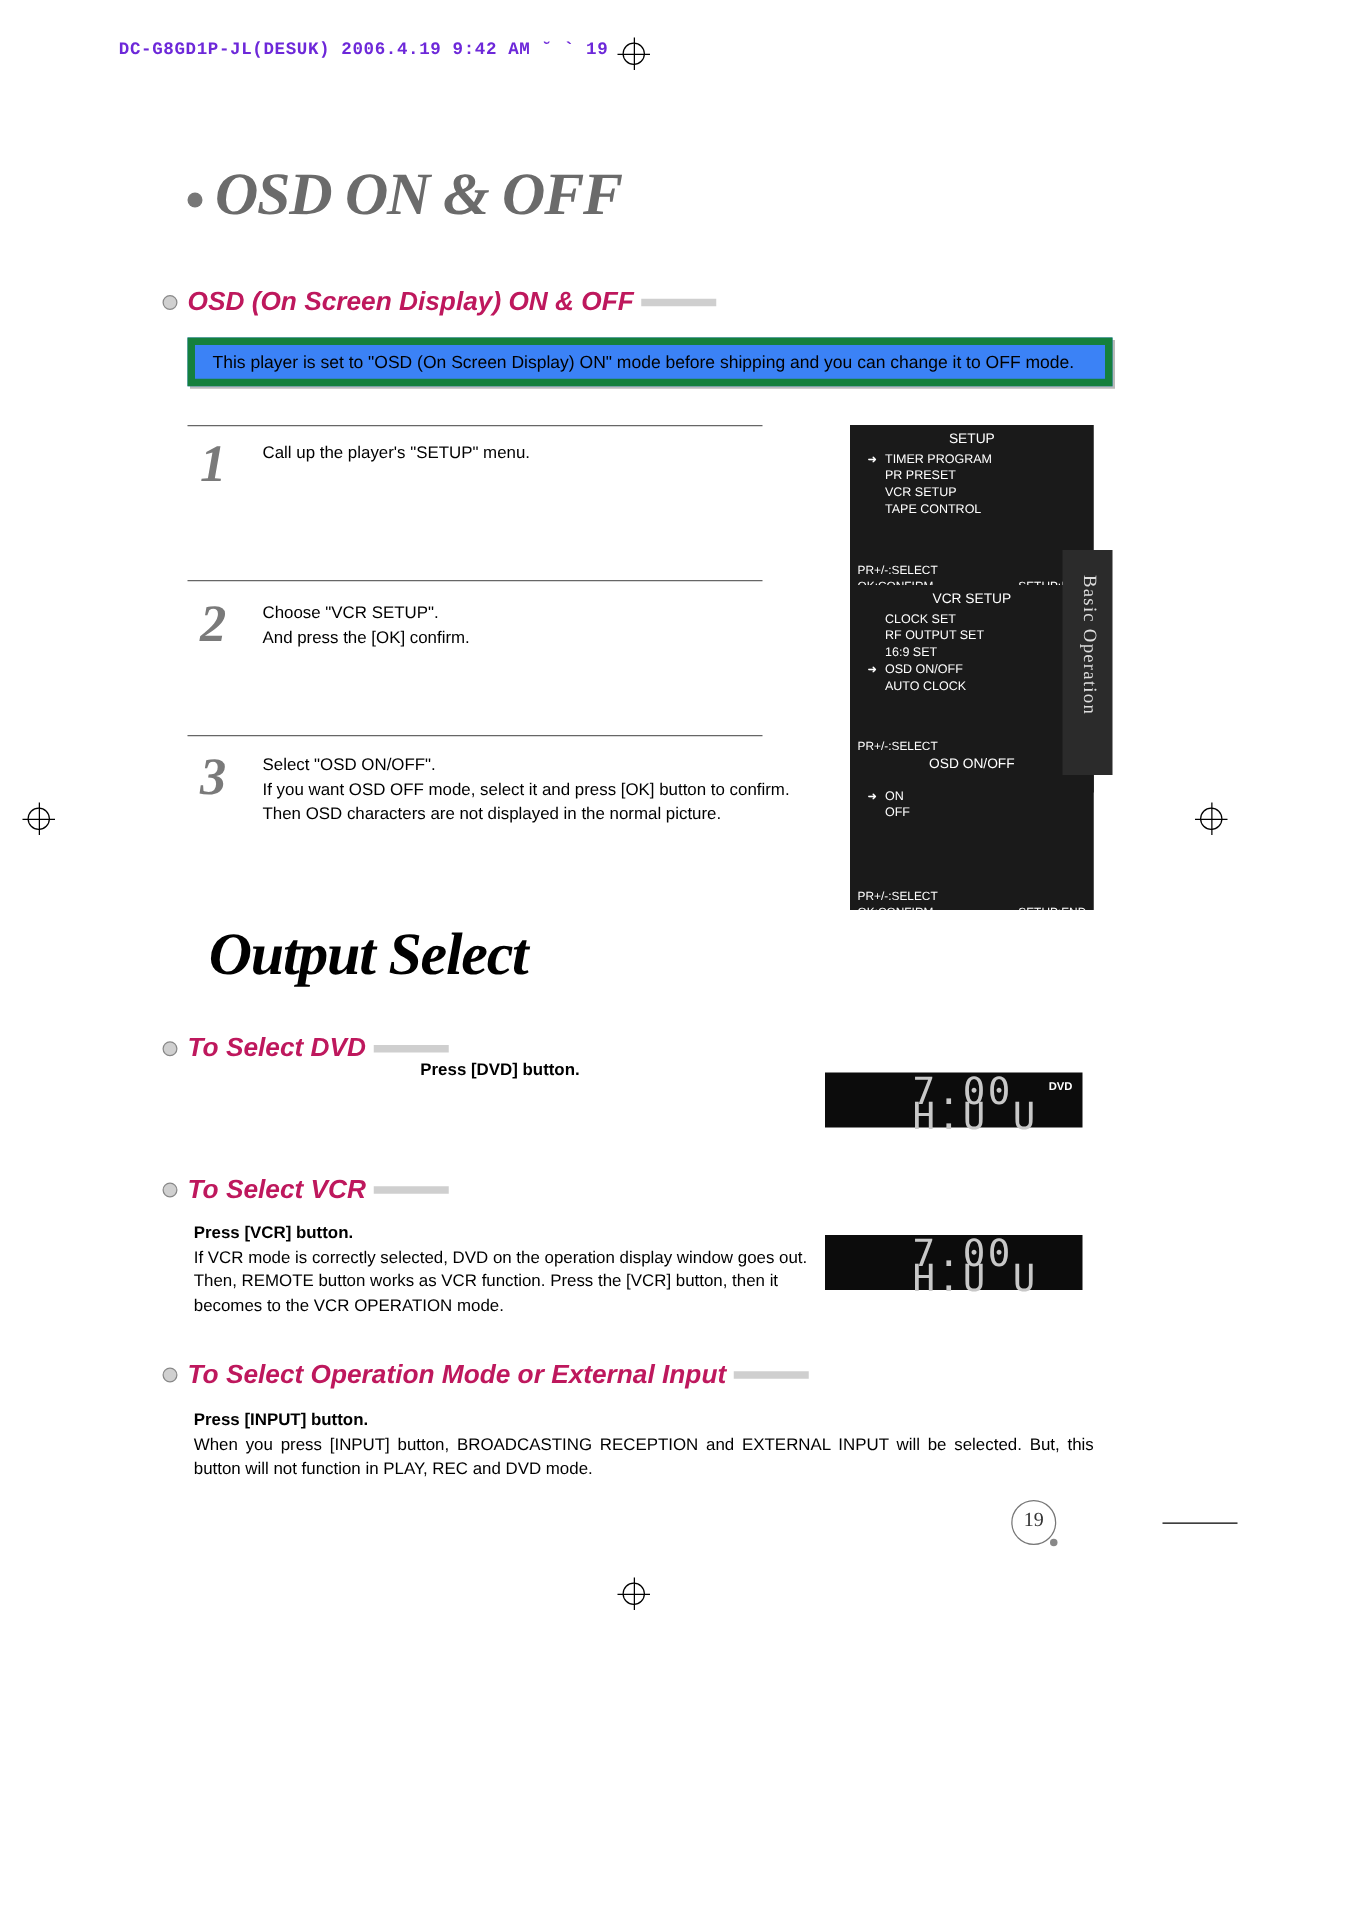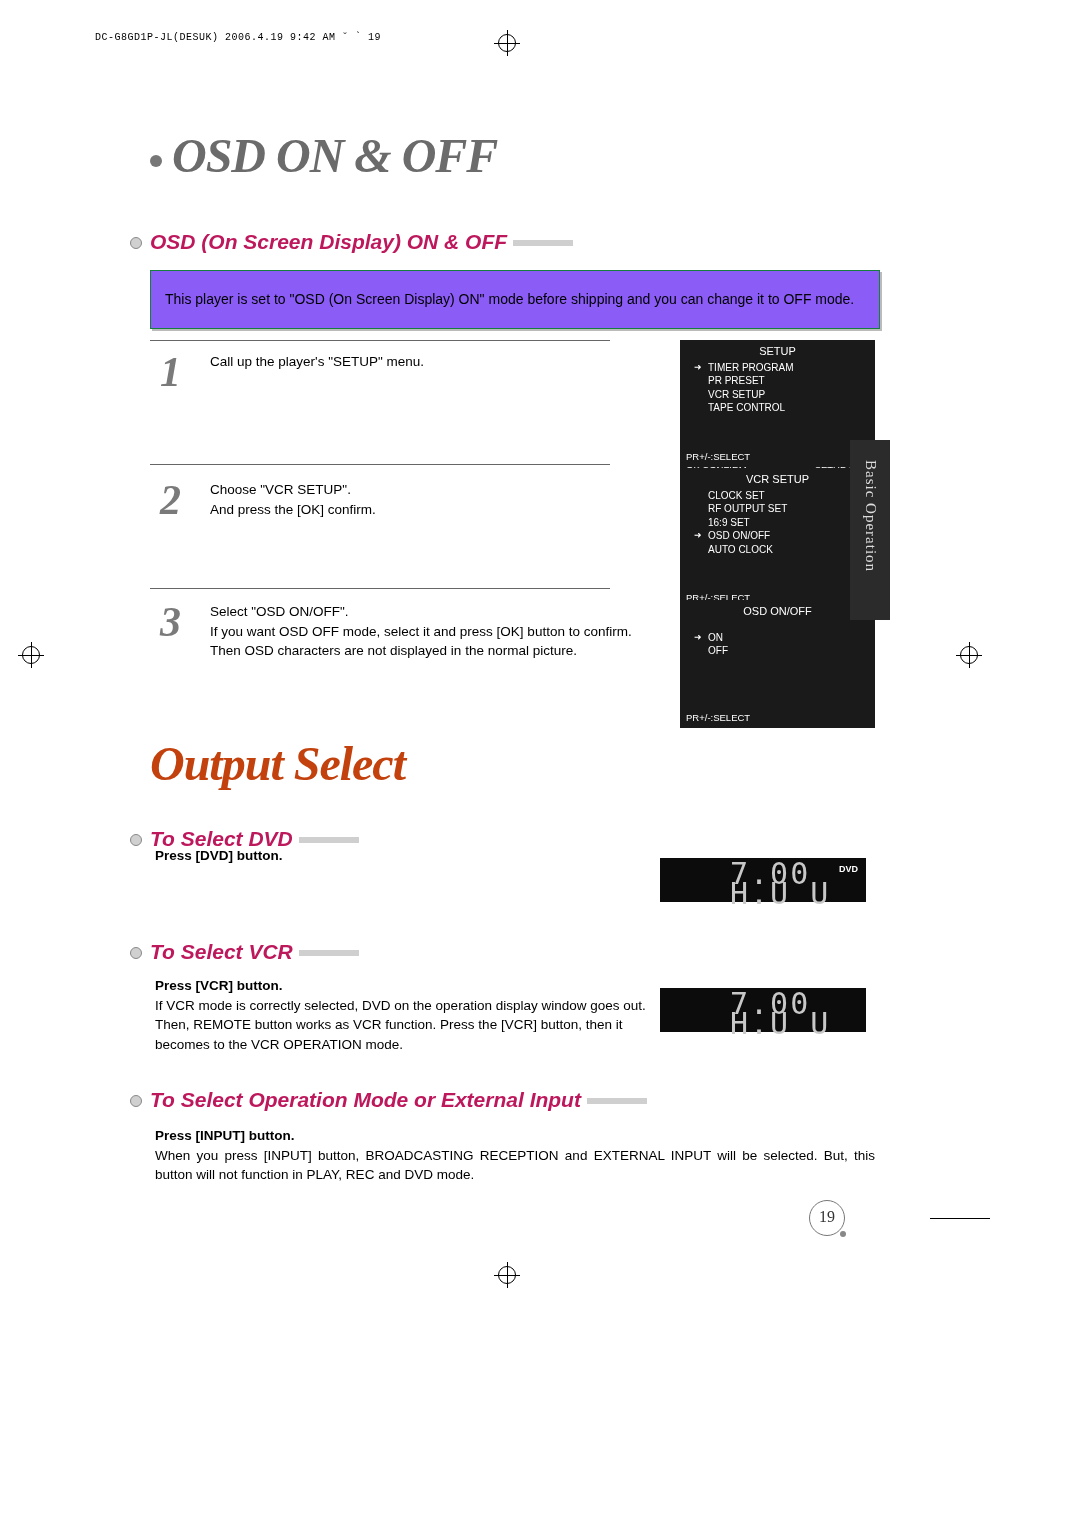--- a/index.html
+++ b/index.html
@@ -15,23 +15,24 @@
     position: relative;
     width: 1080px;
     height: 1528px;
     box-sizing: border-box;
   }
   .print-header {
     position: absolute;
     top: 32px;
     left: 95px;
     font-family: "Courier New", monospace;
-    font-size: 10px;
+    font-size: 14px;
     letter-spacing: 0.5px;
-    color: #000000;
+    color: #6d28d9;
+    font-weight: bold;
   }
   .crop-horz {
     position: absolute;
     height: 1px;
     background: #000;
   }
   .regmark {
     position: absolute;
     width: 26px;
     height: 26px;
@@ -92,23 +93,23 @@
     background: linear-gradient(to right,#888 0,#888 2px,transparent 2px,transparent 4px);
     background: #888;
     opacity: .4;
     margin-left: 6px;
     vertical-align: middle;
   }
   .lead-box {
     position: absolute;
     left: 150px;
     width: 700px;
-    border: 1px solid #15803d;
-    background: #8b5cf6;
-    padding: 19px 14px;
+    border: 6px solid #15803d;
+    background: #3b82f6;
+    padding: 4px 14px;
     font-size: 14px;
     line-height: 1.35;
     box-shadow: 2px 2px 0 #bbb;
   }
   .step-row {
     position: absolute;
     left: 150px;
     width: 710px;
   }
   .step-num {
@@ -179,27 +180,27 @@
     color: #ddd;
     font-family: "Times New Roman", serif;
     font-size: 15px;
     writing-mode: vertical-rl;
     top: 20px;
     left: 12px;
     letter-spacing: 1px;
   }
   .output-title {
     position: absolute;
-    left: 150px;
+    left: 167px;
     top: 736px;
     font-family: "Times New Roman", serif;
     font-weight: 900;
     font-style: italic;
     font-size: 48px;
-    color: #c2410c;
+    color: #000000;
     letter-spacing: -1px;
   }
   .body-para {
     position: absolute;
     left: 155px;
     font-size: 13.5px;
     line-height: 1.45;
   }
   .body-para strong { font-size: 13.5px; font-weight: bold; }
   .display-panel {
@@ -352,21 +353,21 @@
 
   <div class="side-tab">
     <span>Basic Operation</span>
   </div>
 
   <div class="output-title">Output Select</div>
 
   <div class="sub-heading" style="top:810px;margin-top:17px;">
     <span class="lead-dot"></span><span>To Select DVD</span><span class="tail" style="width:60px;"></span>
   </div>
-  <div class="body-para" style="top:846px;width:490px;">
+  <div class="body-para" style="top:846px;width:490px;text-align:center;">
     <strong>Press [DVD] button.</strong><br>
   </div>
   <div class="display-panel" style="left:660px;top:858px;">
     <div class="seg">
       <span>7.00</span><br>
       <span>H.U U</span>
     </div>
     <div class="dvd-tag">DVD</div>
   </div>
 

